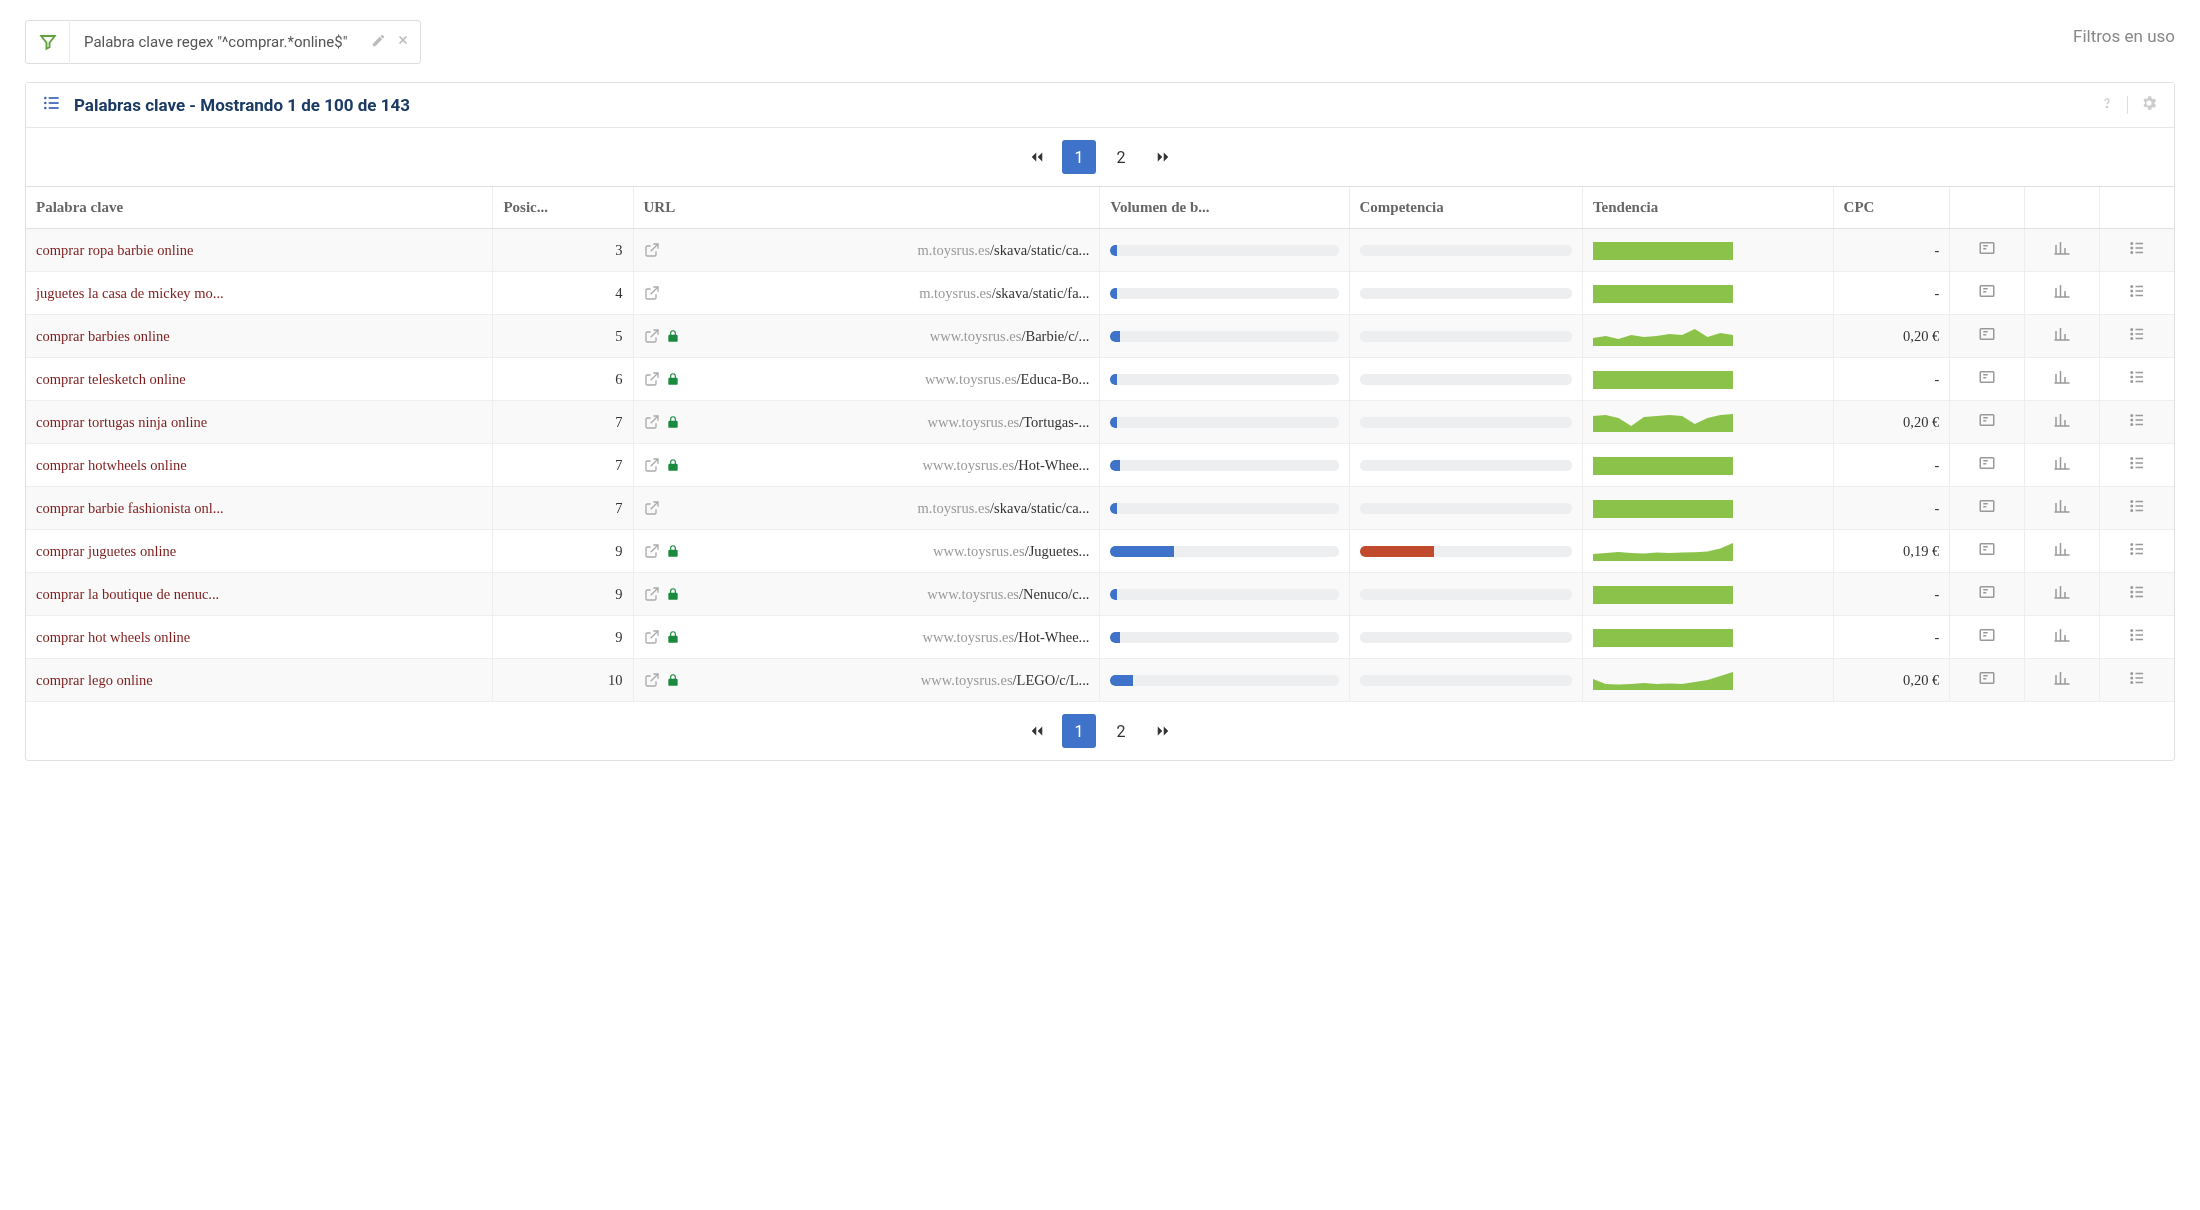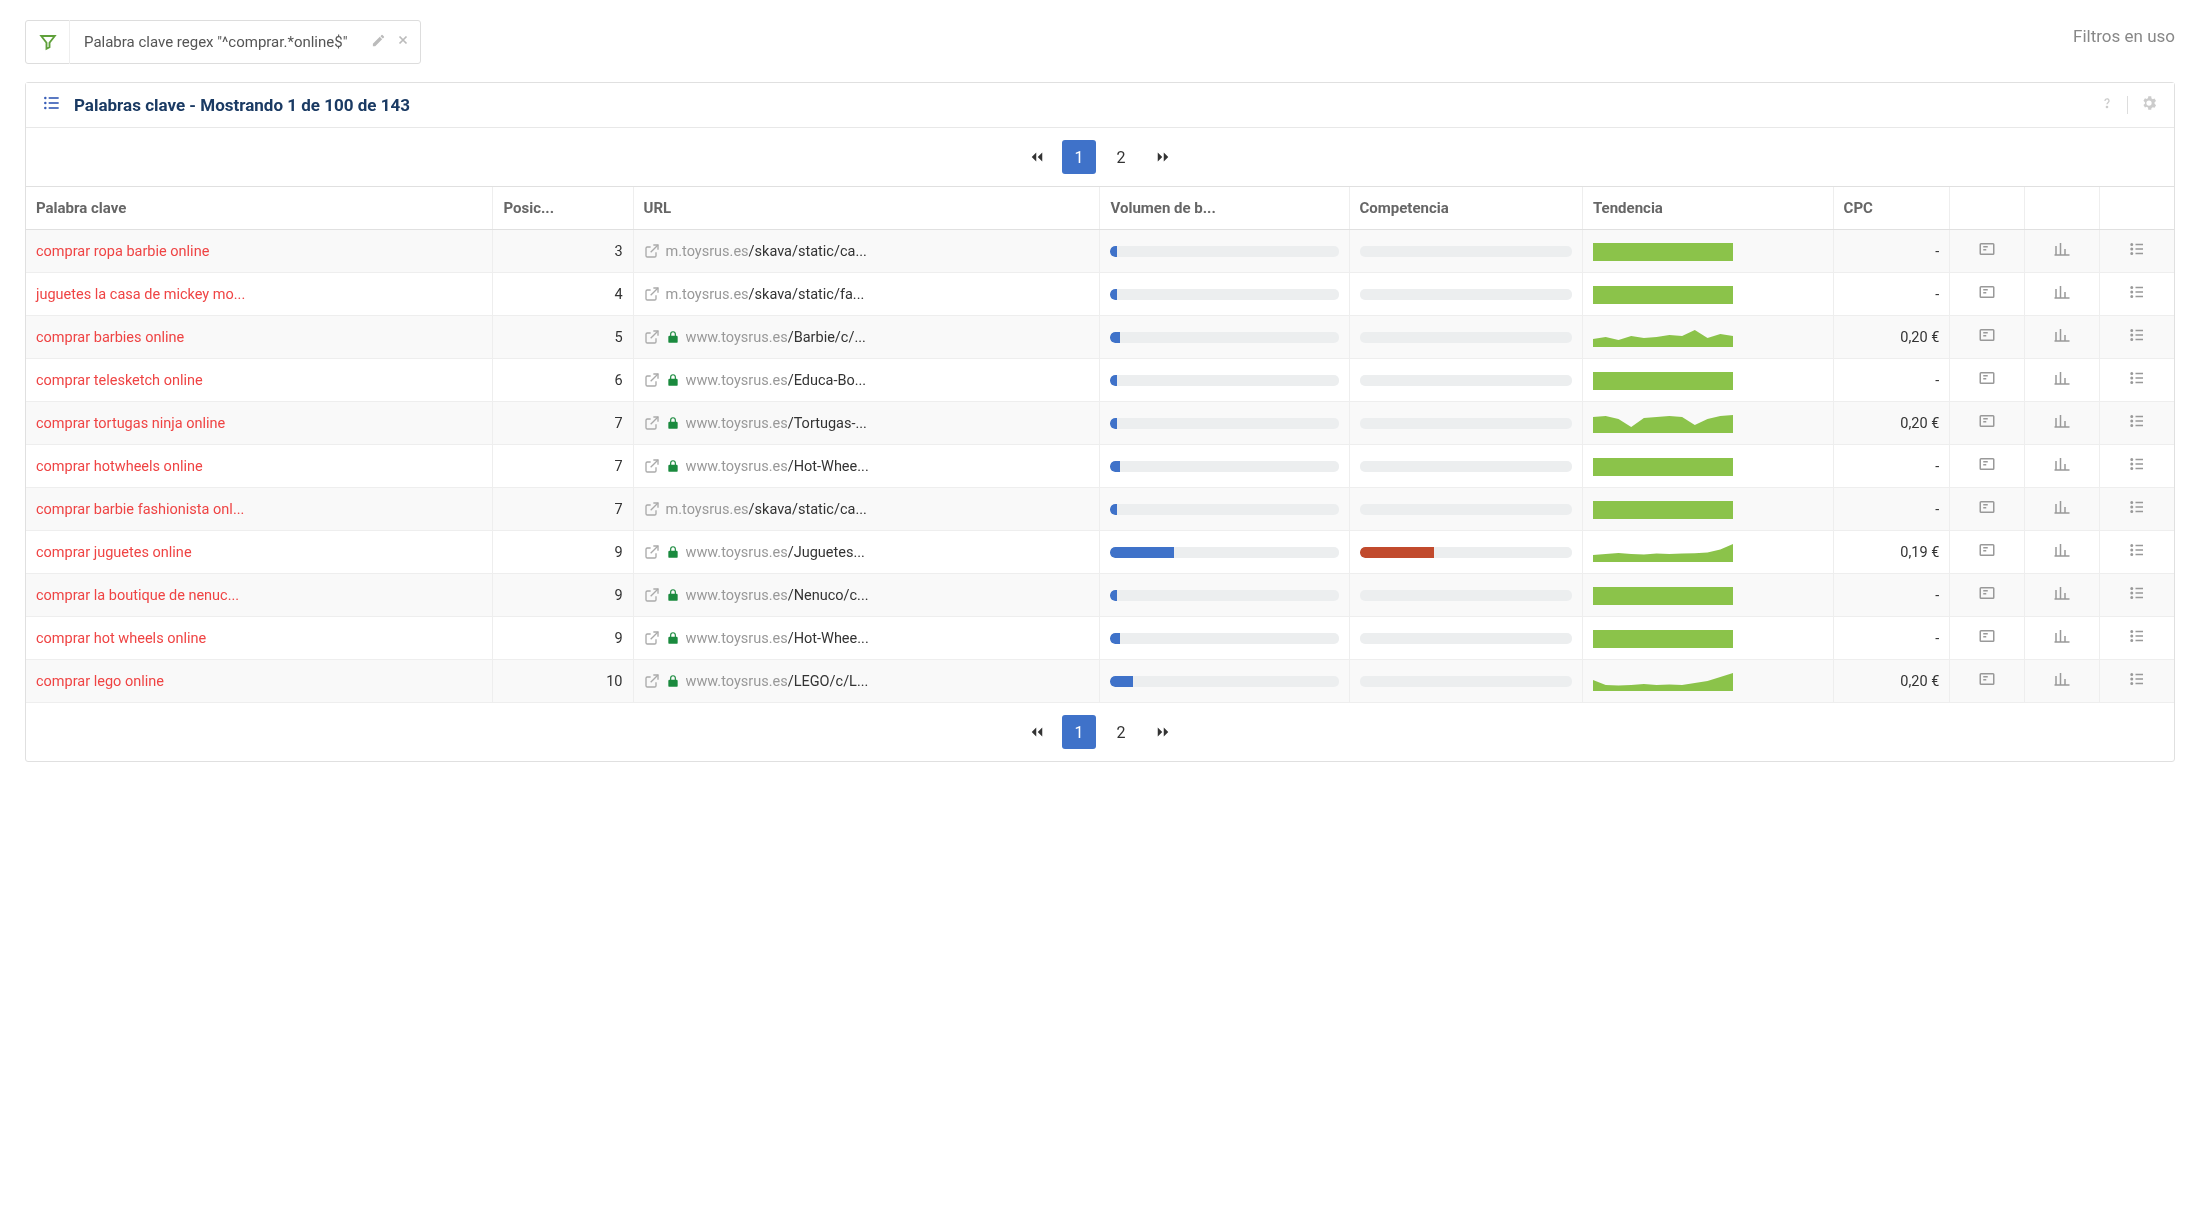--- a/index.html
+++ b/index.html
@@ -100,20 +100,21 @@
   cursor: pointer;
 }
 .pagination .pg-btn.active {
   background: #3f72c9;
   color: #fff;
 }
 .pagination .pg-btn.nav { font-weight: 700; font-size: 18px; }
 table.data {
   width: 100%;
   border-collapse: collapse;
+  font-family: Liberation Serif, serif;
 }
 table.data th {
   text-align: left;
   color: #666;
   font-weight: 700;
   padding: 12px 10px;
   border-bottom: 1px solid #e0e0e0;
   border-top: 1px solid #e0e0e0;
   background: #fff;
   font-size: 15px;
@@ -141,39 +142,39 @@
 .col-comp { width: 150px; }
 .col-trend { width: 160px; }
 .col-cpc { width: 75px; text-align:right; }
 .col-action { width: 48px; text-align:center; }
 th.col-pos div, th.col-url div, th.col-vol div { overflow:hidden; text-overflow:ellipsis; }
 td.col-pos { text-align: right; padding-right: 16px; }
 td.col-cpc { text-align: right; padding-right: 12px; }
 .url-cell { display: flex; align-items: center; gap: 6px; overflow:hidden; }
 .url-domain { color: #999; }
 .url-path { color: #333; }
-.url-wrap { overflow:hidden; text-overflow: ellipsis; white-space:nowrap; flex:1; }
+.url-wrap { overflow:hidden; text-overflow: ellipsis; white-space:nowrap; flex:1;text-align:right; }
 .ext-icon { color: #aaa; flex-shrink:0; }
 .lock-icon { color: #1a8a3e; flex-shrink:0; }
 .bar-bg {
   background: #eceeef;
   border-radius: 5px;
   height: 11px;
   width: 100%;
   overflow: hidden;
 }
 .bar-fill {
   height: 100%;
   border-radius: 5px 0 0 5px;
 }
 .bar-blue { background: #3f72c9; }
 .bar-red { background: #c14a2d; }
 .trend-svg { width: 140px; height: 20px; display:block; }
 .action-icon { color: #999; cursor:pointer; display:inline-flex; }
-.kw-cell { color:#ef4444; overflow:hidden; text-overflow:ellipsis; }
+.kw-cell { color:#7f1d1d; overflow:hidden; text-overflow:ellipsis; }
 </style>
 </head>
 <body>
 
 <div class="top-row">
   <div class="filter-chip">
     <div class="funnel-box">
       <svg width="18" height="18" viewBox="0 0 24 24" fill="none" stroke="#5fa03a" stroke-width="2.5">
           <path d="M3 4h18l-7 9v6l-4 2v-8L3 4z"></path>
         </svg>

